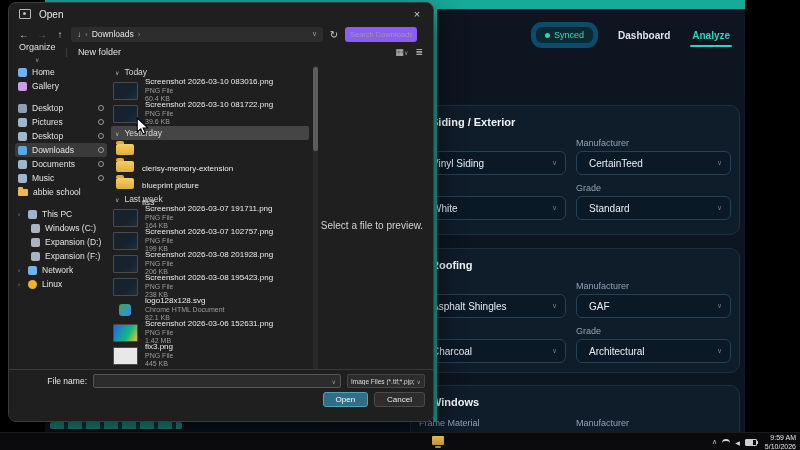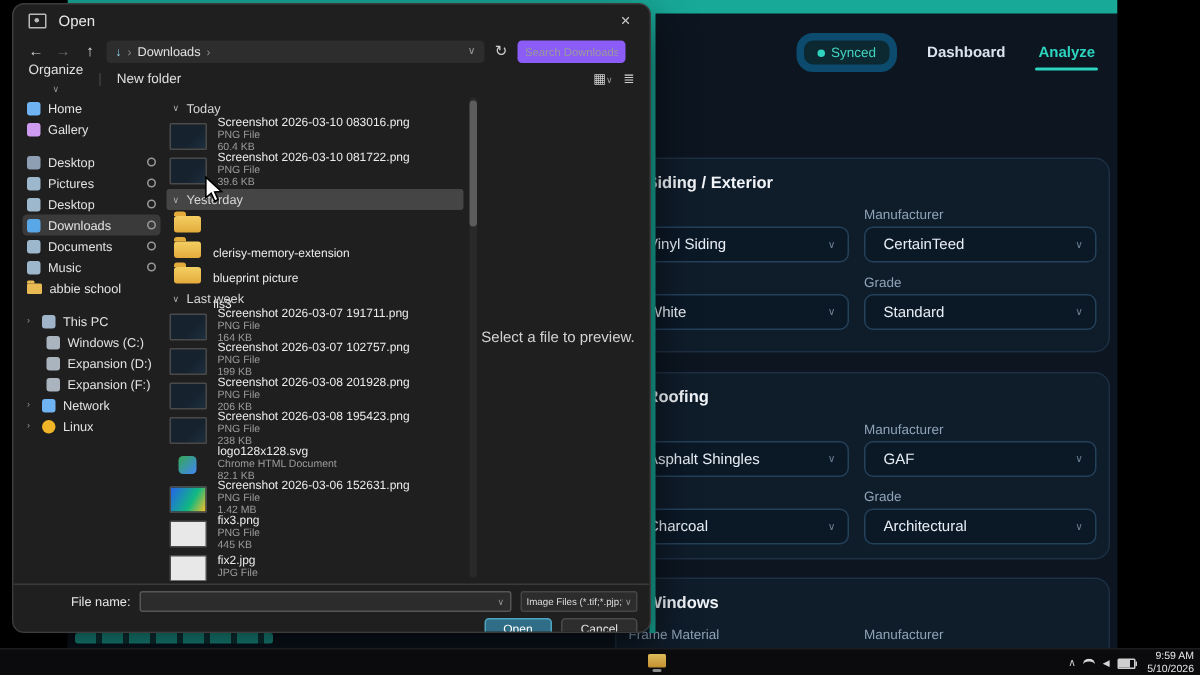--- a/index.html
+++ b/index.html
@@ -91,21 +91,21 @@
   .f-meta{font-size:7px;color:#9c9c9c;white-space:nowrap;}
   .folder-row{height:15px;display:flex;align-items:center;gap:8px;padding:0 4px;margin:2px 0;}
   .folder-ic{width:18px;height:11px;background:linear-gradient(#f4cf62,#e3ab3c);border-radius:2px;
              position:relative;margin-left:3px;flex:0 0 auto;}
   .folder-ic::before{content:"";position:absolute;top:-3px;left:0;width:8px;height:3px;background:#e3ab3c;
                      border-radius:2px 2px 0 0;}
   .folder-name{font-size:8px;color:#ececec;white-space:nowrap;margin-top:37px;}
   .scroll-track{position:absolute;left:304px;top:2px;bottom:2px;width:5px;background:#292929;border-radius:3px;}
   .scroll-thumb{position:absolute;left:304px;top:4px;width:5px;height:84px;background:#5c5c5c;border-radius:3px;}
   .preview{flex:1;display:flex;align-items:center;justify-content:center;font-size:10px;color:#d2d2d2;}
-  .footerbar{position:absolute;left:0;right:0;bottom:0;height:32px;border-top:1px solid #3a3a3a;
+  .footerbar{position:absolute;left:0;right:0;bottom:0;height:52px;border-top:1px solid #3a3a3a;
              background:#1f1f1f;padding:3px 8px 0;box-sizing:border-box;}
   .fn-row{display:flex;align-items:center;height:16px;gap:6px;}
   .fn-label{width:70px;text-align:right;font-size:8.5px;flex:0 0 auto;}
   .fn-input{flex:1;height:14px;background:#2c2c2c;border:1px solid #555;border-radius:2px;display:flex;
             align-items:center;padding:0 4px;box-sizing:border-box;}
   .fn-text{flex:1;background:transparent;border:none;color:#e8e8e8;font-size:8px;min-width:0;
            font-family:"Liberation Sans",sans-serif;}
   .fn-chev{color:#9a9a9a;font-size:6px;}
   .ft-select{width:78px;height:14px;background:#2c2c2c;border:1px solid #454545;border-radius:2px;
              display:flex;align-items:center;font-size:6.5px;padding:0 3px;gap:2px;box-sizing:border-box;flex:0 0 auto;}

